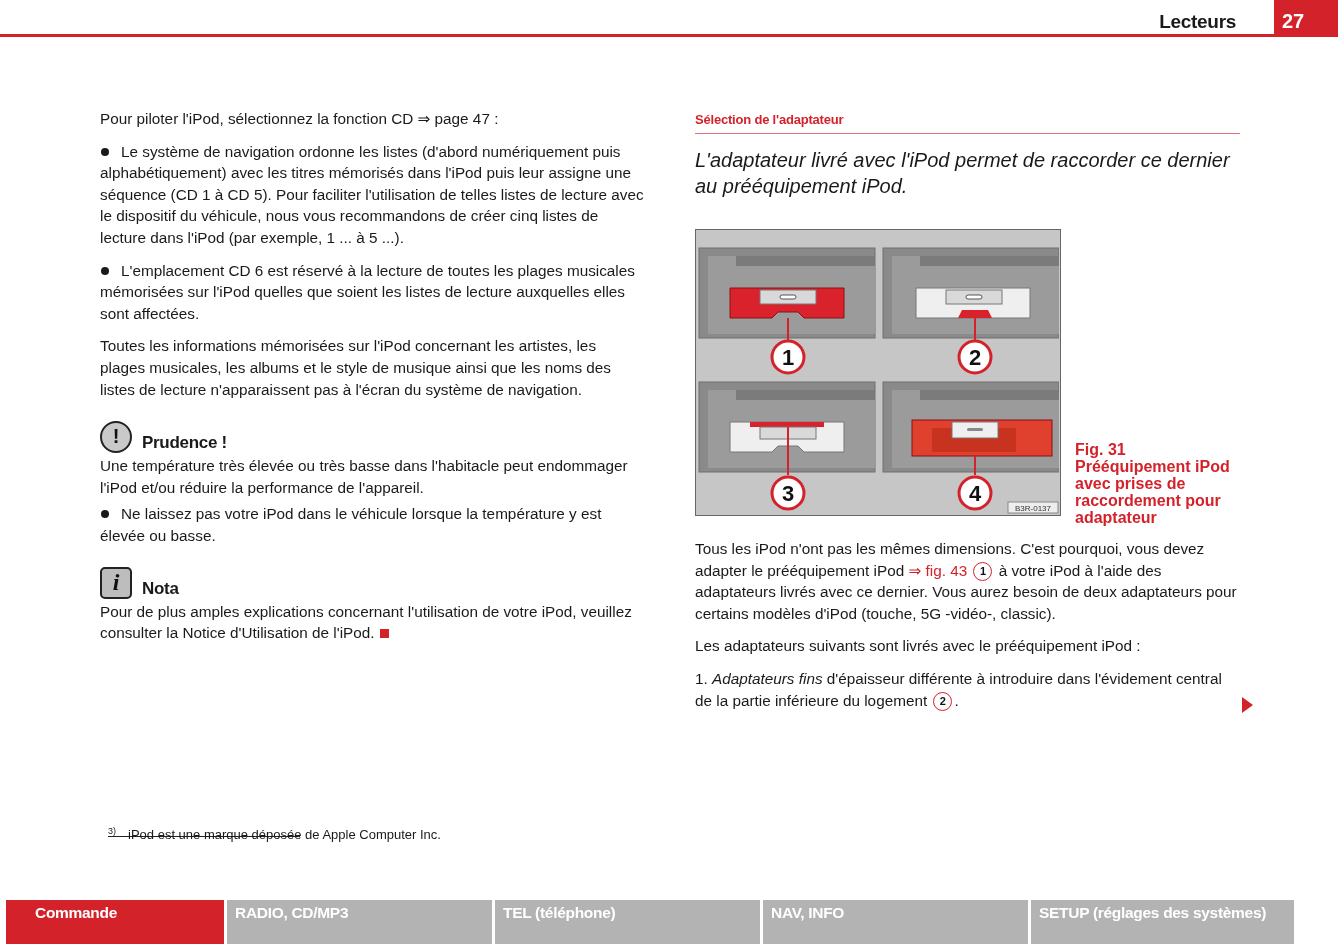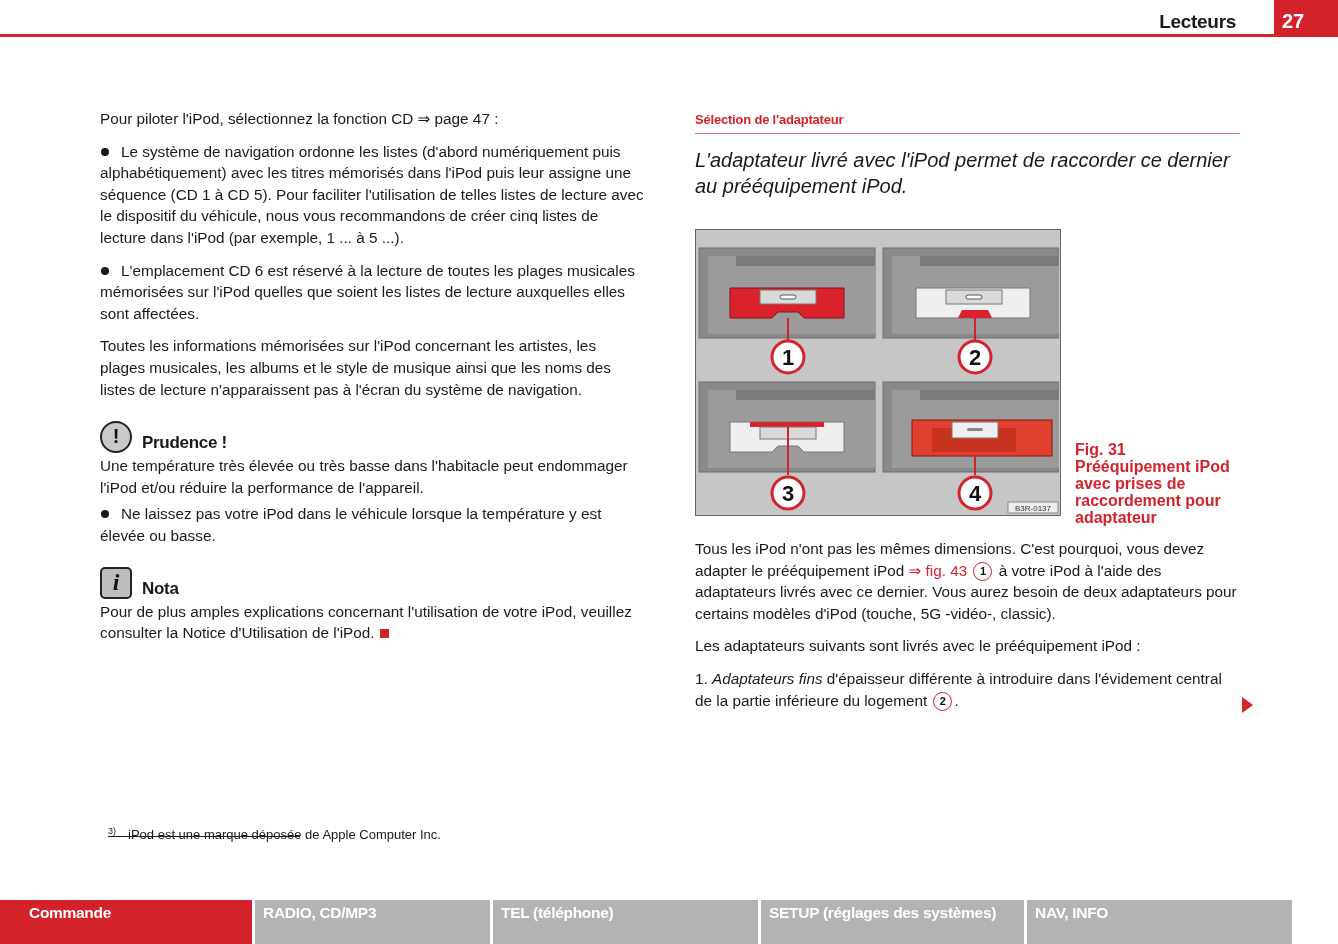--- a/index.html
+++ b/index.html
@@ -150,18 +150,18 @@
   <p style="margin-top:-5px;"><span>Tous les iPod n'ont pas les mêmes dimensions. C'est pourquoi, vous devez adapter le prééquipement iPod </span><span class="link">⇒ fig. 43</span> <span class="circ">1</span><span> à votre iPod à l'aide des adaptateurs livrés avec ce dernier. Vous aurez besoin de deux adaptateurs pour certains modèles d'iPod (touche, 5G -vidéo-, classic).</span></p>
   <p>Les adaptateurs suivants sont livrés avec le prééquipement iPod :</p>
   <p><span>1.</span> <em>Adaptateurs fins</em><span> d'épaisseur différente à introduire dans l'évidement central de la partie inférieure du logement </span><span class="circ">2</span><span>.</span></p>
 </div>
 <div class="next-arrow"></div>
 
 <div class="fn-rule"></div>
 <div class="fn"><sup>3)</sup><span>iPod est une marque déposée de Apple Computer Inc.</span></div>
 
 <div class="tabs">
-  <div class="tab active" style="width:252px;">Commande</div>
-  <div class="tab" style="width:238px;">RADIO, CD/MP3</div>
+  <div class="tab active" style="width:218px;margin-left:6px;">Commande</div>
+  <div class="tab" style="width:268px;">RADIO, CD/MP3</div>
   <div class="tab" style="width:268px;">TEL (téléphone)</div>
+  <div class="tab" style="width:268px;">NAV, INFO</div>
   <div class="tab" style="width:266px;">SETUP (réglages des systèmes)</div>
-  <div class="tab" style="width:268px;">NAV, INFO</div>
 </div>
 
 </body></html>

